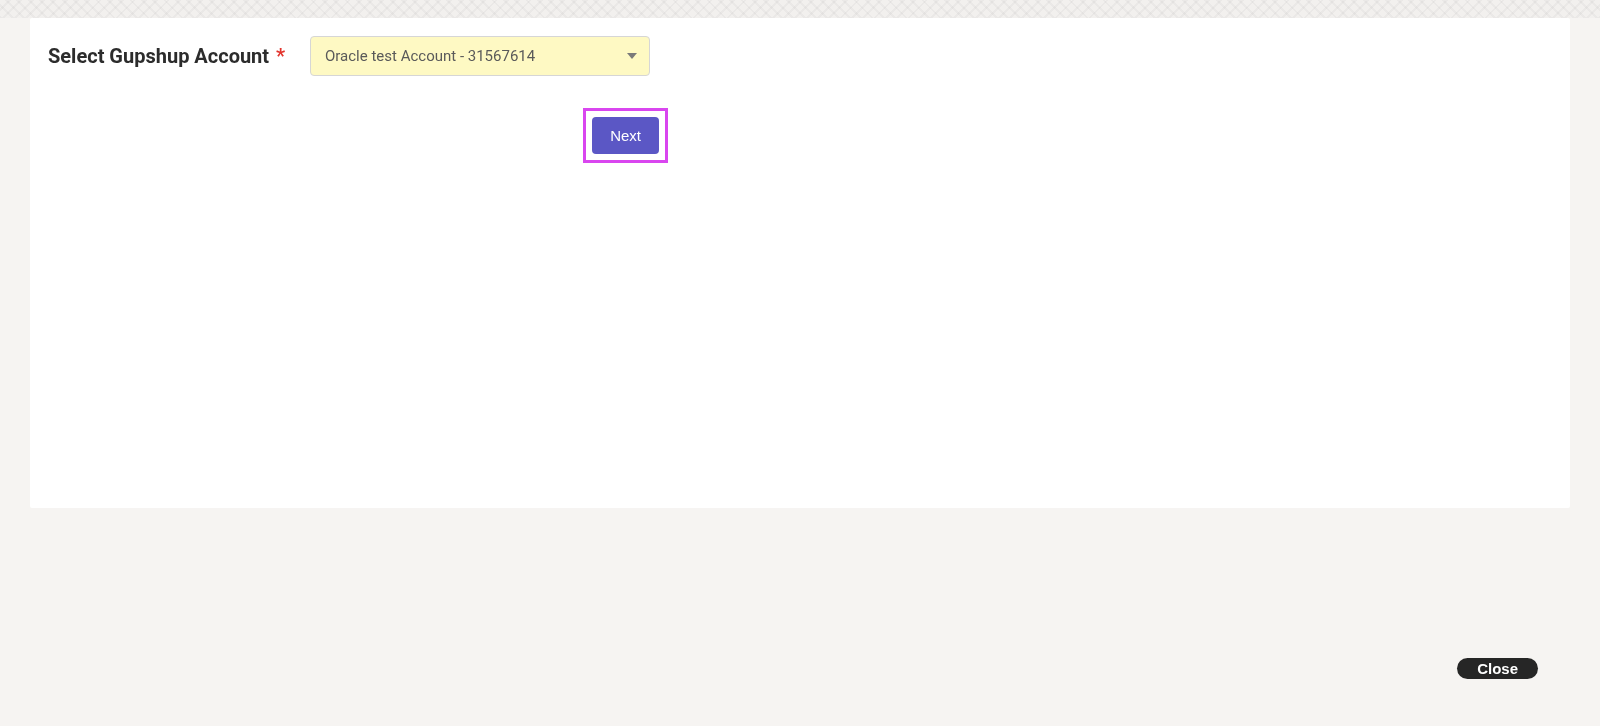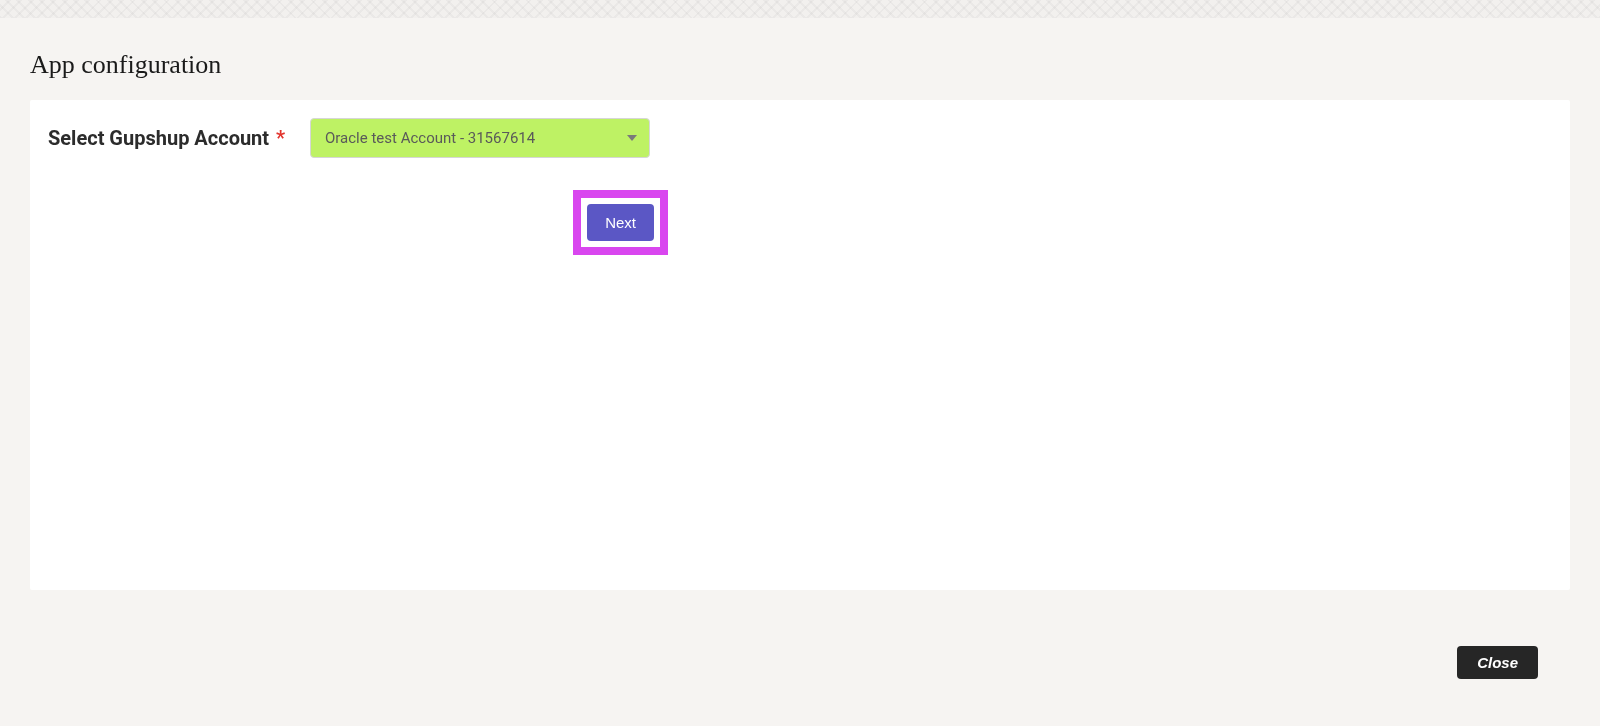--- a/index.html
+++ b/index.html
@@ -56,21 +56,21 @@
     }
     .select-wrapper {
       position: relative;
       width: 340px;
     }
     .select-field {
       width: 100%;
       height: 40px;
       border: 1px solid #d6d6d6;
       border-radius: 4px;
-      background-color: #bef264;
+      background-color: #fef9c3;
       padding: 0 36px 0 14px;
       font-size: 15px;
       color: #5a5a5a;
       cursor: pointer;
       display: flex;
       align-items: center;
       position: relative;
     }
     .select-caret {
       position: absolute;
@@ -83,56 +83,54 @@
       border-right: 5px solid transparent;
       border-top: 6px solid #7a7a7a;
     }
     .button-row {
       width: 620px;
       display: flex;
       justify-content: flex-end;
       margin-top: 14px;
     }
     .next-highlight {
-      border: 8px solid #d946ef;
+      border: 3px solid #d946ef;
       padding: 6px;
       display: inline-block;
     }
     .next-button {
       background-color: #5b57c5;
       color: #ffffff;
       border: none;
       border-radius: 4px;
       padding: 10px 18px;
       font-size: 15px;
       cursor: pointer;
       font-weight: 400;
     }
     .close-button {
       position: absolute;
       right: 62px;
       bottom: 47px;
       background-color: #262626;
       color: #ffffff;
       border: none;
-      border-radius: 4px;
-      padding: 8px 20px;
+      border-radius: 16px;
+      padding: 2px 20px;
       font-size: 15px;
       font-weight: 600;
       cursor: pointer;
-      font-style: italic;
     }
   </style>
 </head>
 <body>
 
 <div class="top-pattern"></div>
 
 <div class="page-container">
-  <h1 class="page-title">App configuration</h1>
 
   <div class="config-panel">
 
     <div class="form-row">
       <div class="form-label">
         <span>Select Gupshup Account</span>
         <span class="required-asterisk">*</span>
       </div>
       <div class="select-wrapper">
         <div class="select-field">

